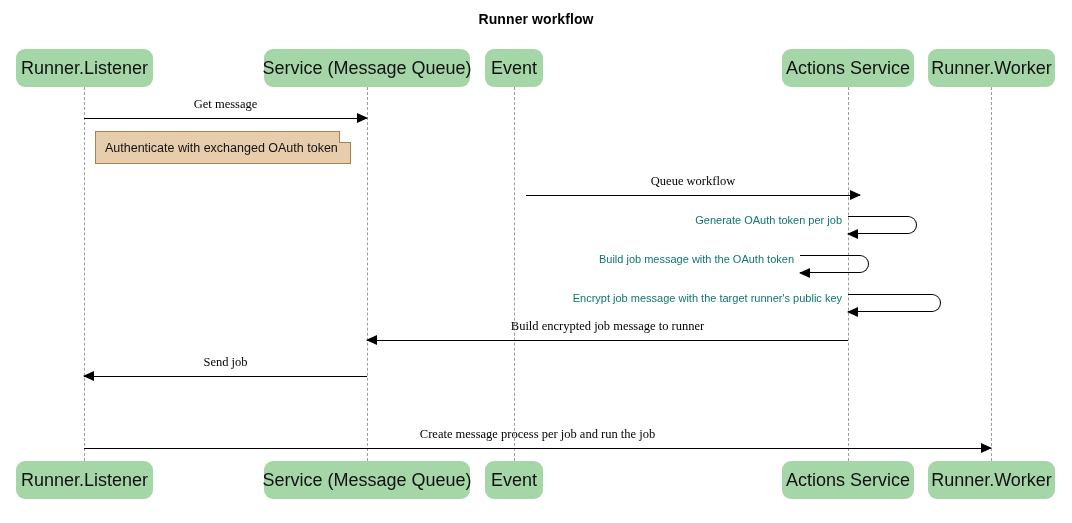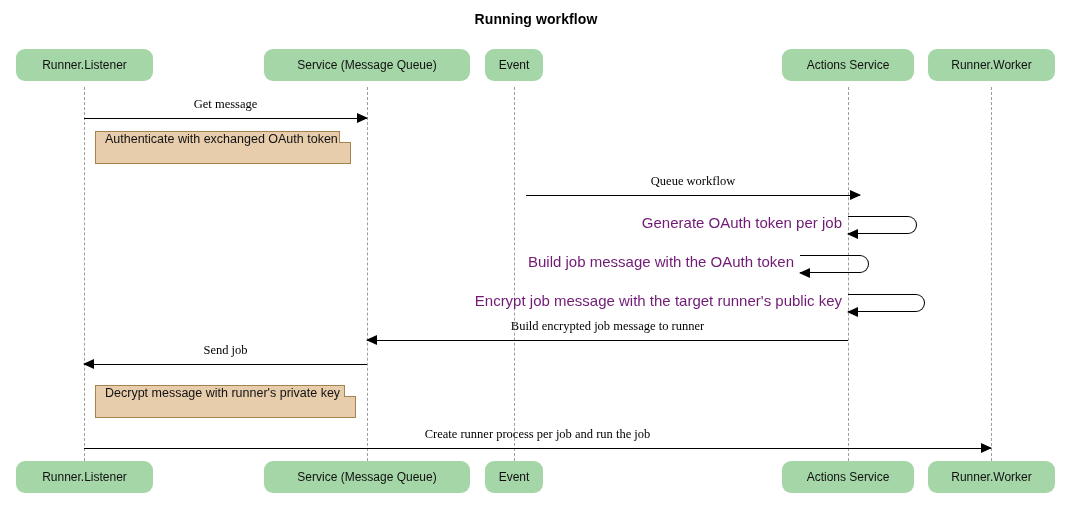--- a/index.html
+++ b/index.html
@@ -12,24 +12,24 @@
   #diagram{position:relative;width:1072px;height:523px;}
 
   .title{
     position:absolute;left:0;top:11px;width:1072px;
     text-align:center;font-size:14px;font-weight:bold;color:#000;
     letter-spacing:.1px;
   }
 
   
   .participant{
-    position:absolute;height:32px;
+    position:absolute;height:38px;
     background:#a5d6a7;border-radius:9px;
     display:flex;align-items:center;justify-content:center;
-    font-size:12px;color:#111;white-space:nowrap;
+    font-size:18px;color:#111;white-space:nowrap;
   }
 
   
   .lifeline{
     position:absolute;width:0;border-left:1px dashed #9e9e9e;
   }
 
   
   .msg{position:absolute;height:1px;font-family:Liberation Serif, serif;}
   .msg .line{position:absolute;left:0;top:0;height:0;width:100%;border-top:1.4px solid #000;}
@@ -48,47 +48,47 @@
     border:1.4px solid #000;border-left:none;
     border-top-right-radius:11px;border-bottom-right-radius:11px;
   }
   .selfmsg .head{
     position:absolute;left:-1px;bottom:-6.5px;width:0;height:0;
     border-top:5.5px solid transparent;border-bottom:5.5px solid transparent;
     border-right:11px solid #000;
   }
   .selfmsg .label{
     position:absolute;right:100%;top:-2px;margin-right:6px;
-    font-size:15px;color:#701a75;white-space:nowrap;text-align:right;
+    font-size:11px;color:#0f766e;white-space:nowrap;text-align:right;
   }
 
   
   .note{
     position:absolute;
     background:#e8cdac;
     border:1px solid #a5834f;
     box-sizing:border-box;
     font-size:12.5px;color:#111;
-    display:flex;align-items:flex-start;
+    display:flex;align-items:center;
     padding:0 9px;
     white-space:nowrap;
   }
   .note .fold{
     position:absolute;top:-1px;right:-1px;width:11px;height:11px;
     background:#ffffff;
     border-left:1px solid #a5834f;
     border-bottom:1px solid #a5834f;
   }
 </style>
 </head>
 <body>
 
 <div id="diagram">
 
-  <div class="title">Running workflow</div>
+  <div class="title">Runner workflow</div>
 
   <div class="lifeline" style="left:84px;top:87px;height:374px;"></div>
   <div class="lifeline" style="left:367px;top:87px;height:374px;"></div>
   <div class="lifeline" style="left:514px;top:87px;height:374px;"></div>
   <div class="lifeline" style="left:848px;top:87px;height:374px;"></div>
   <div class="lifeline" style="left:991px;top:87px;height:374px;"></div>
 
   <div class="participant" style="left:16px;top:49px;width:137px;">
     <span>Runner.Listener</span>
   </div>
@@ -143,42 +143,38 @@
     <div class="head"></div>
     <div class="label">Generate OAuth token per job</div>
   </div>
 
   <div class="selfmsg" style="left:800px;top:255px;width:68px;height:16px;">
     <div class="loop"></div>
     <div class="head"></div>
     <div class="label">Build job message with the OAuth token</div>
   </div>
 
-  <div class="selfmsg" style="left:848px;top:294px;width:76px;height:16px;">
+  <div class="selfmsg" style="left:848px;top:294px;width:92px;height:16px;">
     <div class="loop"></div>
     <div class="head"></div>
     <div class="label">Encrypt job message with the target runner's public key</div>
   </div>
 
   <div class="msg left" style="left:367px;top:340px;width:481px;">
     <div class="line"></div>
     <div class="head"></div>
     <div class="label">Build encrypted job message to runner</div>
   </div>
 
-  <div class="msg left" style="left:84px;top:364px;width:283px;">
+  <div class="msg left" style="left:84px;top:376px;width:283px;">
     <div class="line"></div>
     <div class="head"></div>
     <div class="label">Send job</div>
   </div>
 
-  <div class="note" style="left:95px;top:385px;width:261px;height:33px;">
-    <span>Decrypt message with runner's private key</span>
-    <span class="fold"></span>
-  </div>
 
   <div class="msg right" style="left:84px;top:448px;width:907px;">
     <div class="line"></div>
     <div class="head"></div>
-    <div class="label">Create runner process per job and run the job</div>
+    <div class="label">Create message process per job and run the job</div>
   </div>
 
 </div>
 
 </body></html>

